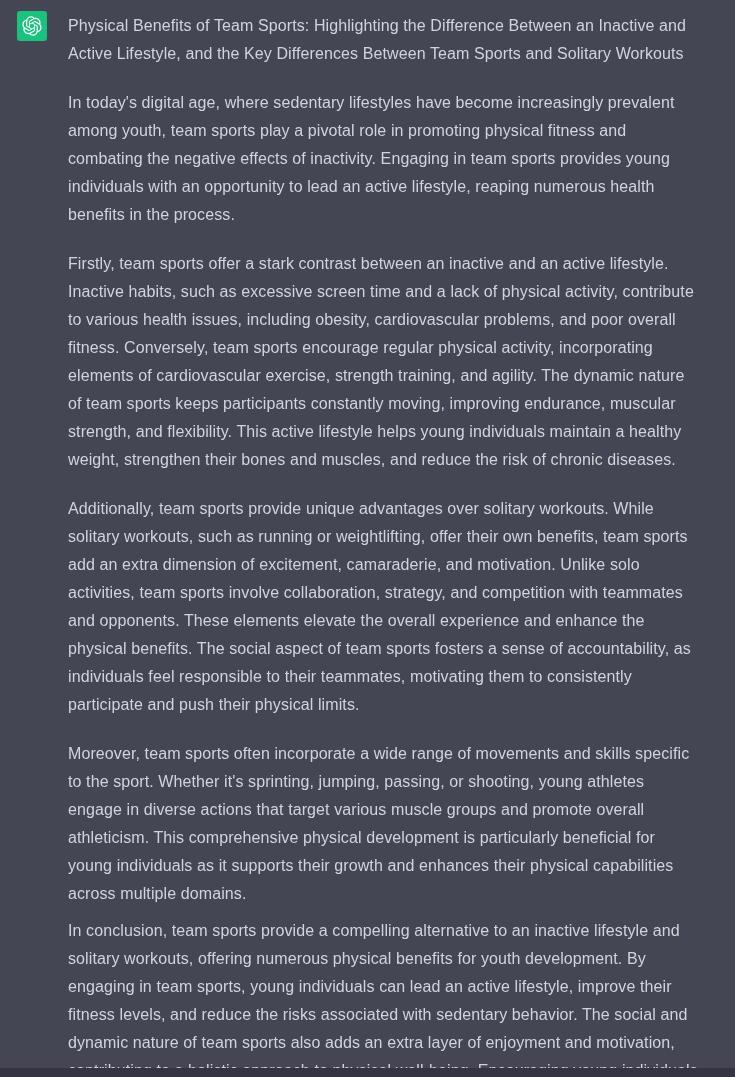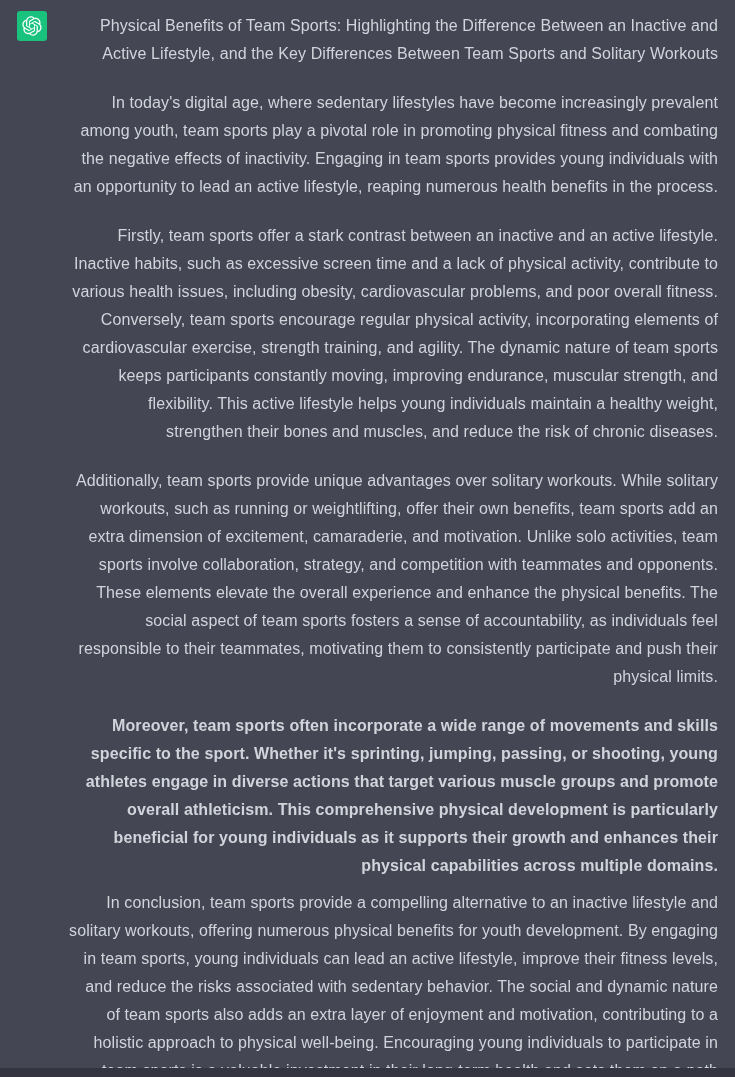--- a/index.html
+++ b/index.html
@@ -48,26 +48,24 @@
   .message-content {
     margin-left: 21px;
     width: 650px;
     color: #D1D5DB;
     font-size: 16px;
     line-height: 28px;
     letter-spacing: 0.1px;
     padding-top: 1px;
   }
   .message-content p {
-    margin: 0 0 21px 0;
-    text-align: right;
+    margin: 0 16px 21px 0;
   }
   .message-content p.tight {
     margin-bottom: 9px;
-    font-weight: bold;
   }
   .message-content p:last-child {
     margin-bottom: 0;
   }
   .bottom-strip {
     position: absolute;
     left: 0;
     bottom: 0;
     width: 735px;
     height: 9px;

